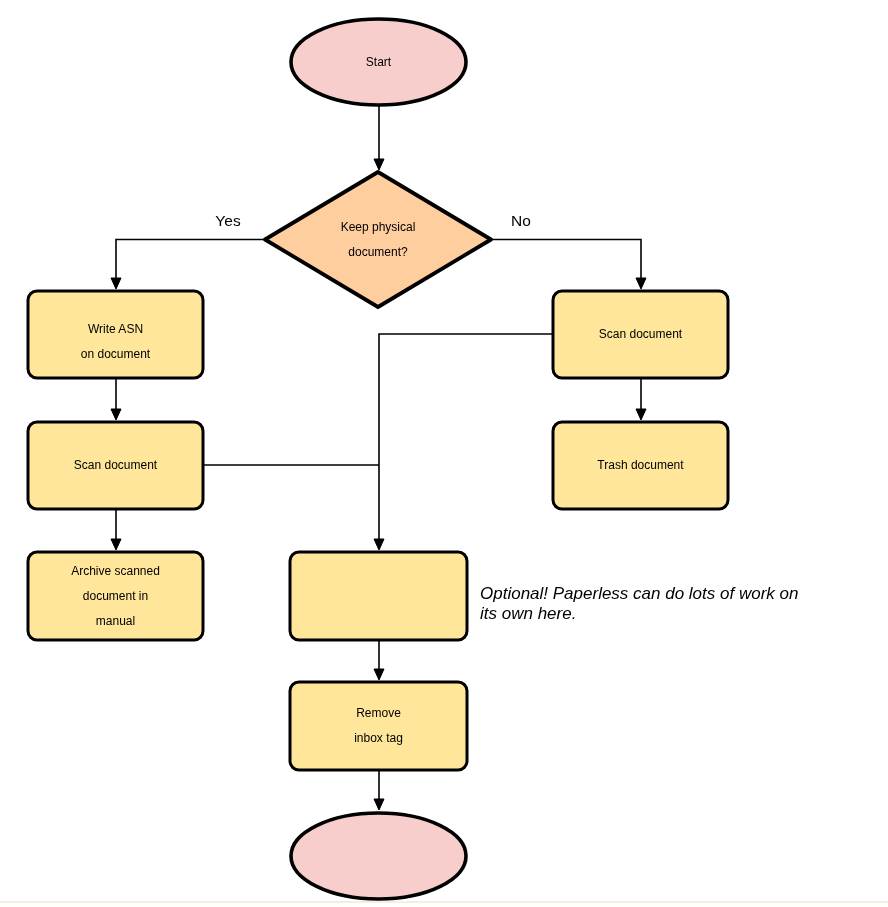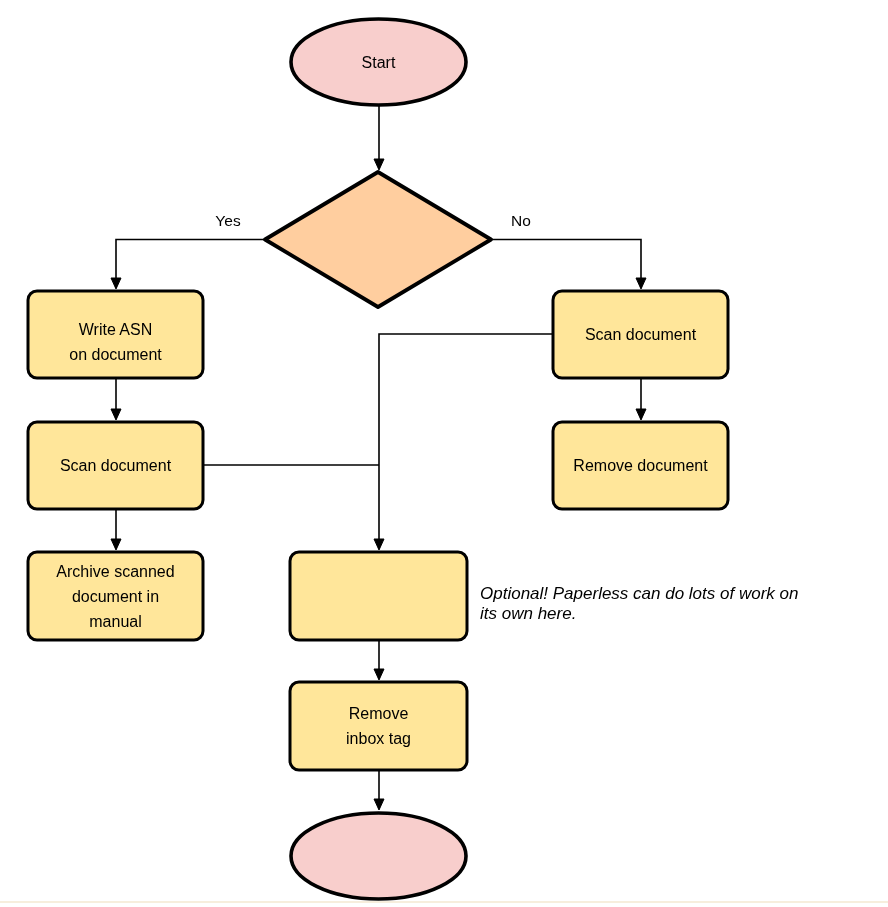--- a/index.html
+++ b/index.html
@@ -37,21 +37,21 @@
   .shape-rect {
     stroke: #000000;
     stroke-width: 3;
   }
   .node-label {
     position: absolute;
     display: flex;
     align-items: center;
     justify-content: center;
     text-align: center;
-    font-size: 16px;
+    font-size: 12px;
     line-height: 25px;
     color: #000000;
     white-space: pre-line;
     pointer-events: none;
   }
   .edge-label {
     position: absolute;
     text-align: center;
     font-size: 15.5px;
     color: #000000;
@@ -104,28 +104,30 @@
     <rect class="shape-rect" x="28" y="422" width="175" height="87" rx="9" ry="9" fill="#ffe69a"></rect>
     <rect class="shape-rect" x="28" y="552" width="175" height="88" rx="9" ry="9" fill="#ffe69a"></rect>
     <rect class="shape-rect" x="553" y="291" width="175" height="87" rx="9" ry="9" fill="#ffe69a"></rect>
     <rect class="shape-rect" x="553" y="422" width="175" height="87" rx="9" ry="9" fill="#ffe69a"></rect>
     <rect class="shape-rect" x="290" y="552" width="177" height="88" rx="9" ry="9" fill="#ffe69a"></rect>
     <rect class="shape-rect" x="290" y="682" width="177" height="88" rx="9" ry="9" fill="#ffe69a"></rect>
     <ellipse class="shape-ellipse" cx="378.5" cy="856" rx="87.5" ry="43" fill="#f8cecc"></ellipse>
   </svg>
 
   <div class="node-label" style="left:290px;top:18px;width:177px;height:88px;">Start</div>
+  <div class="node-label" style="left:265px;top:172px;width:226px;height:135px;">Keep physical
+document?</div>
   <div class="node-label" style="left:28px;top:291px;width:175px;height:101px;">Write ASN
 on document</div>
   <div class="node-label" style="left:28px;top:422px;width:175px;height:87px;">Scan document</div>
   <div class="node-label" style="left:28px;top:552px;width:175px;height:88px;">Archive scanned
 document in
 manual</div>
   <div class="node-label" style="left:553px;top:291px;width:175px;height:87px;">Scan document</div>
-  <div class="node-label" style="left:553px;top:422px;width:175px;height:87px;">Remove document</div>
+  <div class="node-label" style="left:553px;top:422px;width:175px;height:87px;">Trash document</div>
   <div class="node-label" style="left:290px;top:682px;width:177px;height:88px;">Remove
 inbox tag</div>
 
   <div class="edge-label" style="left:205px;top:212px;width:46px;">Yes</div>
   <div class="edge-label" style="left:498px;top:212px;width:46px;">No</div>
 
   <div class="annotation">Optional! Paperless can do lots of work on
 its own here.</div>
 
   <div class="footer-rule" style="background: rgb(247, 238, 221);"></div>

